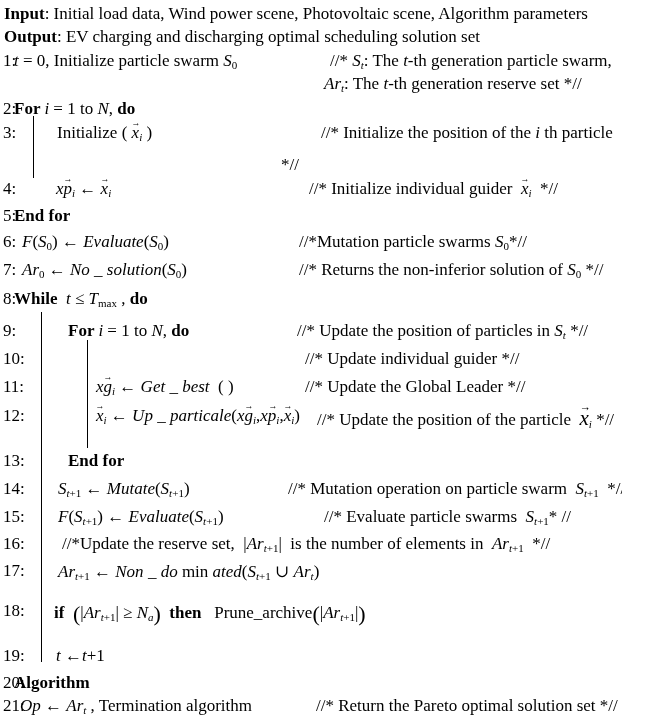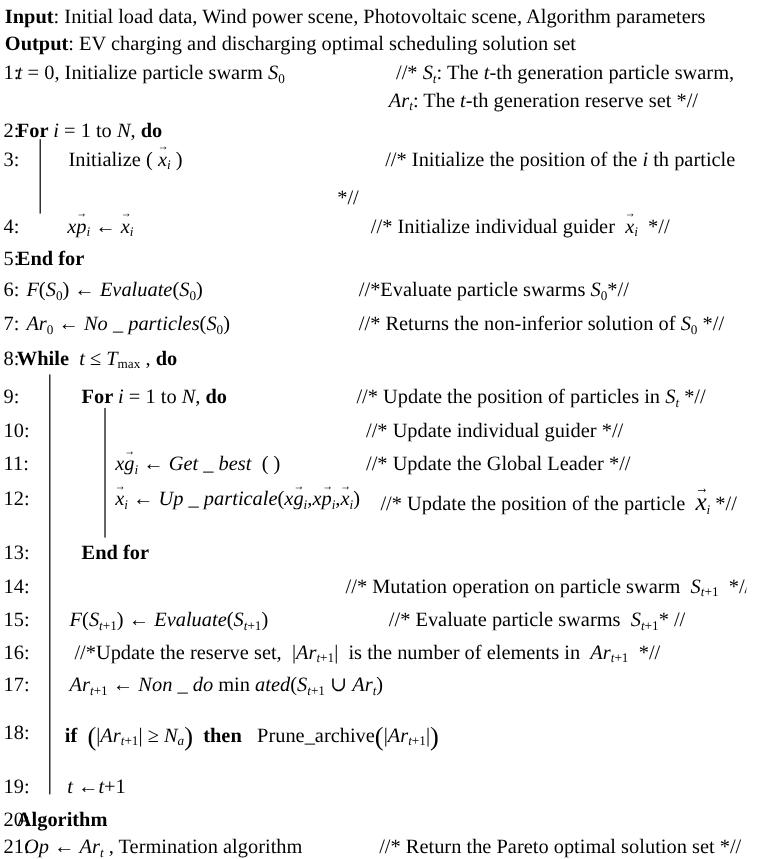--- a/index.html
+++ b/index.html
@@ -68,25 +68,25 @@
       <span class="code" style="left: 56px;"><span class="i">x</span><span class="vec">p</span><span class="isub">i</span><span> ← </span><span class="vec">x</span><span class="isub">i</span></span>
       <span class="comment" style="left: 309px;"><span>//* Initialize individual guider  </span><span class="vec">x</span><span class="isub">i</span><span>  *//</span></span>
     </div>
     <div class="row" style="top: 206px;">
       <span class="num">5:</span>
       <span class="code" style="left: 14px;"><span class="b">End for</span></span>
     </div>
     <div class="row" style="top: 232px;">
       <span class="num">6:</span>
       <span class="code" style="left: 22px;"><span class="i">F</span><span>(</span><span class="i">S</span><span class="sub">0</span><span>) ← </span><span class="i">Evaluate</span><span>(</span><span class="i">S</span><span class="sub">0</span><span>)</span></span>
-      <span class="comment" style="left: 299px;"><span>//*Evaluate particle swarms </span><span class="i">S</span><span class="sub">0</span><span>*//</span></span>
+      <span class="comment" style="left: 299px;"><span>//*Mutation particle swarms </span><span class="i">S</span><span class="sub">0</span><span>*//</span></span>
     </div>
     <div class="row" style="top: 260px;">
       <span class="num">7:</span>
-      <span class="code" style="left: 22px;"><span class="i">Ar</span><span class="sub">0</span><span> ← </span><span class="i">No</span><span> _ </span><span class="i">particles</span><span>(</span><span class="i">S</span><span class="sub">0</span><span>)</span></span>
+      <span class="code" style="left: 22px;"><span class="i">Ar</span><span class="sub">0</span><span> ← </span><span class="i">No</span><span> _ </span><span class="i">solution</span><span>(</span><span class="i">S</span><span class="sub">0</span><span>)</span></span>
       <span class="comment" style="left: 299px;"><span>//* Returns the non-inferior solution of </span><span class="i">S</span><span class="sub">0</span><span> *//</span></span>
     </div>
     <div class="row" style="top: 289px;">
       <span class="num">8:</span>
       <span class="code" style="left: 14px;"><span class="b">While  </span><span class="i">t</span><span> ≤ </span><span class="i">T</span><span class="sub">max</span><span> , </span><span class="b">do</span></span>
     </div>
     <div class="row" style="top: 321px;">
       <span class="num">9:</span>
       <span class="code" style="left: 68px;"><span class="b">For </span><span class="i">i</span><span> = 1 to </span><span class="i">N</span><span>, </span><span class="b">do</span></span>
       <span class="comment" style="left: 297px;"><span>//* Update the position of particles in </span><span class="i">S</span><span class="isub">t</span><span> *//</span></span>
@@ -104,20 +104,21 @@
       <span class="num">12:</span>
       <span class="code" style="left: 96px;"><span class="vec">x</span><span class="isub">i</span><span> ← </span><span class="i">Up</span><span> _ </span><span class="i">particale</span><span>(</span><span class="i">x</span><span class="vec">g</span><span class="isub">i</span><span>,</span><span class="i">x</span><span class="vec">p</span><span class="isub">i</span><span>,</span><span class="vec">x</span><span class="isub">i</span><span>)</span></span>
       <span class="comment" style="left: 317px;"><span>//* Update the position of the particle  </span><span class="vec xbig">x</span><span class="isub">i</span><span> *//</span></span>
     </div>
     <div class="row" style="top: 451px;">
       <span class="num">13:</span>
       <span class="code" style="left: 68px;"><span class="b">End for</span></span>
     </div>
     <div class="row" style="top: 479px;">
       <span class="num">14:</span>
+      <span class="code" style="left: 58px;"><span class="i">S</span><span class="isub">t</span><span class="sub">+1</span><span> ← </span><span class="i">Mutate</span><span>(</span><span class="i">S</span><span class="isub">t</span><span class="sub">+1</span><span>)</span></span>
       <span class="comment" style="left: 288px;"><span>//* Mutation operation on particle swarm  </span><span class="i">S</span><span class="isub">t</span><span class="sub">+1</span><span>  *//</span></span>
     </div>
     <div class="row" style="top: 507px;">
       <span class="num">15:</span>
       <span class="code" style="left: 58px;"><span class="i">F</span><span>(</span><span class="i">S</span><span class="isub">t</span><span class="sub">+1</span><span>) ← </span><span class="i">Evaluate</span><span>(</span><span class="i">S</span><span class="isub">t</span><span class="sub">+1</span><span>)</span></span>
       <span class="comment" style="left: 324px;"><span>//* Evaluate particle swarms  </span><span class="i">S</span><span class="isub">t</span><span class="sub">+1</span><span>* //</span></span>
     </div>
     <div class="row" style="top: 534px; text-align: right;">
       <span class="num">16:</span>
       <span class="code" style="left: 62px;"><span>//*Update the reserve set,  </span><span>|</span><span class="i">Ar</span><span class="isub">t</span><span class="sub">+1</span><span>|</span><span>  is the number of elements in  </span><span class="i">Ar</span><span class="isub">t</span><span class="sub">+1</span><span>  *//</span></span>

